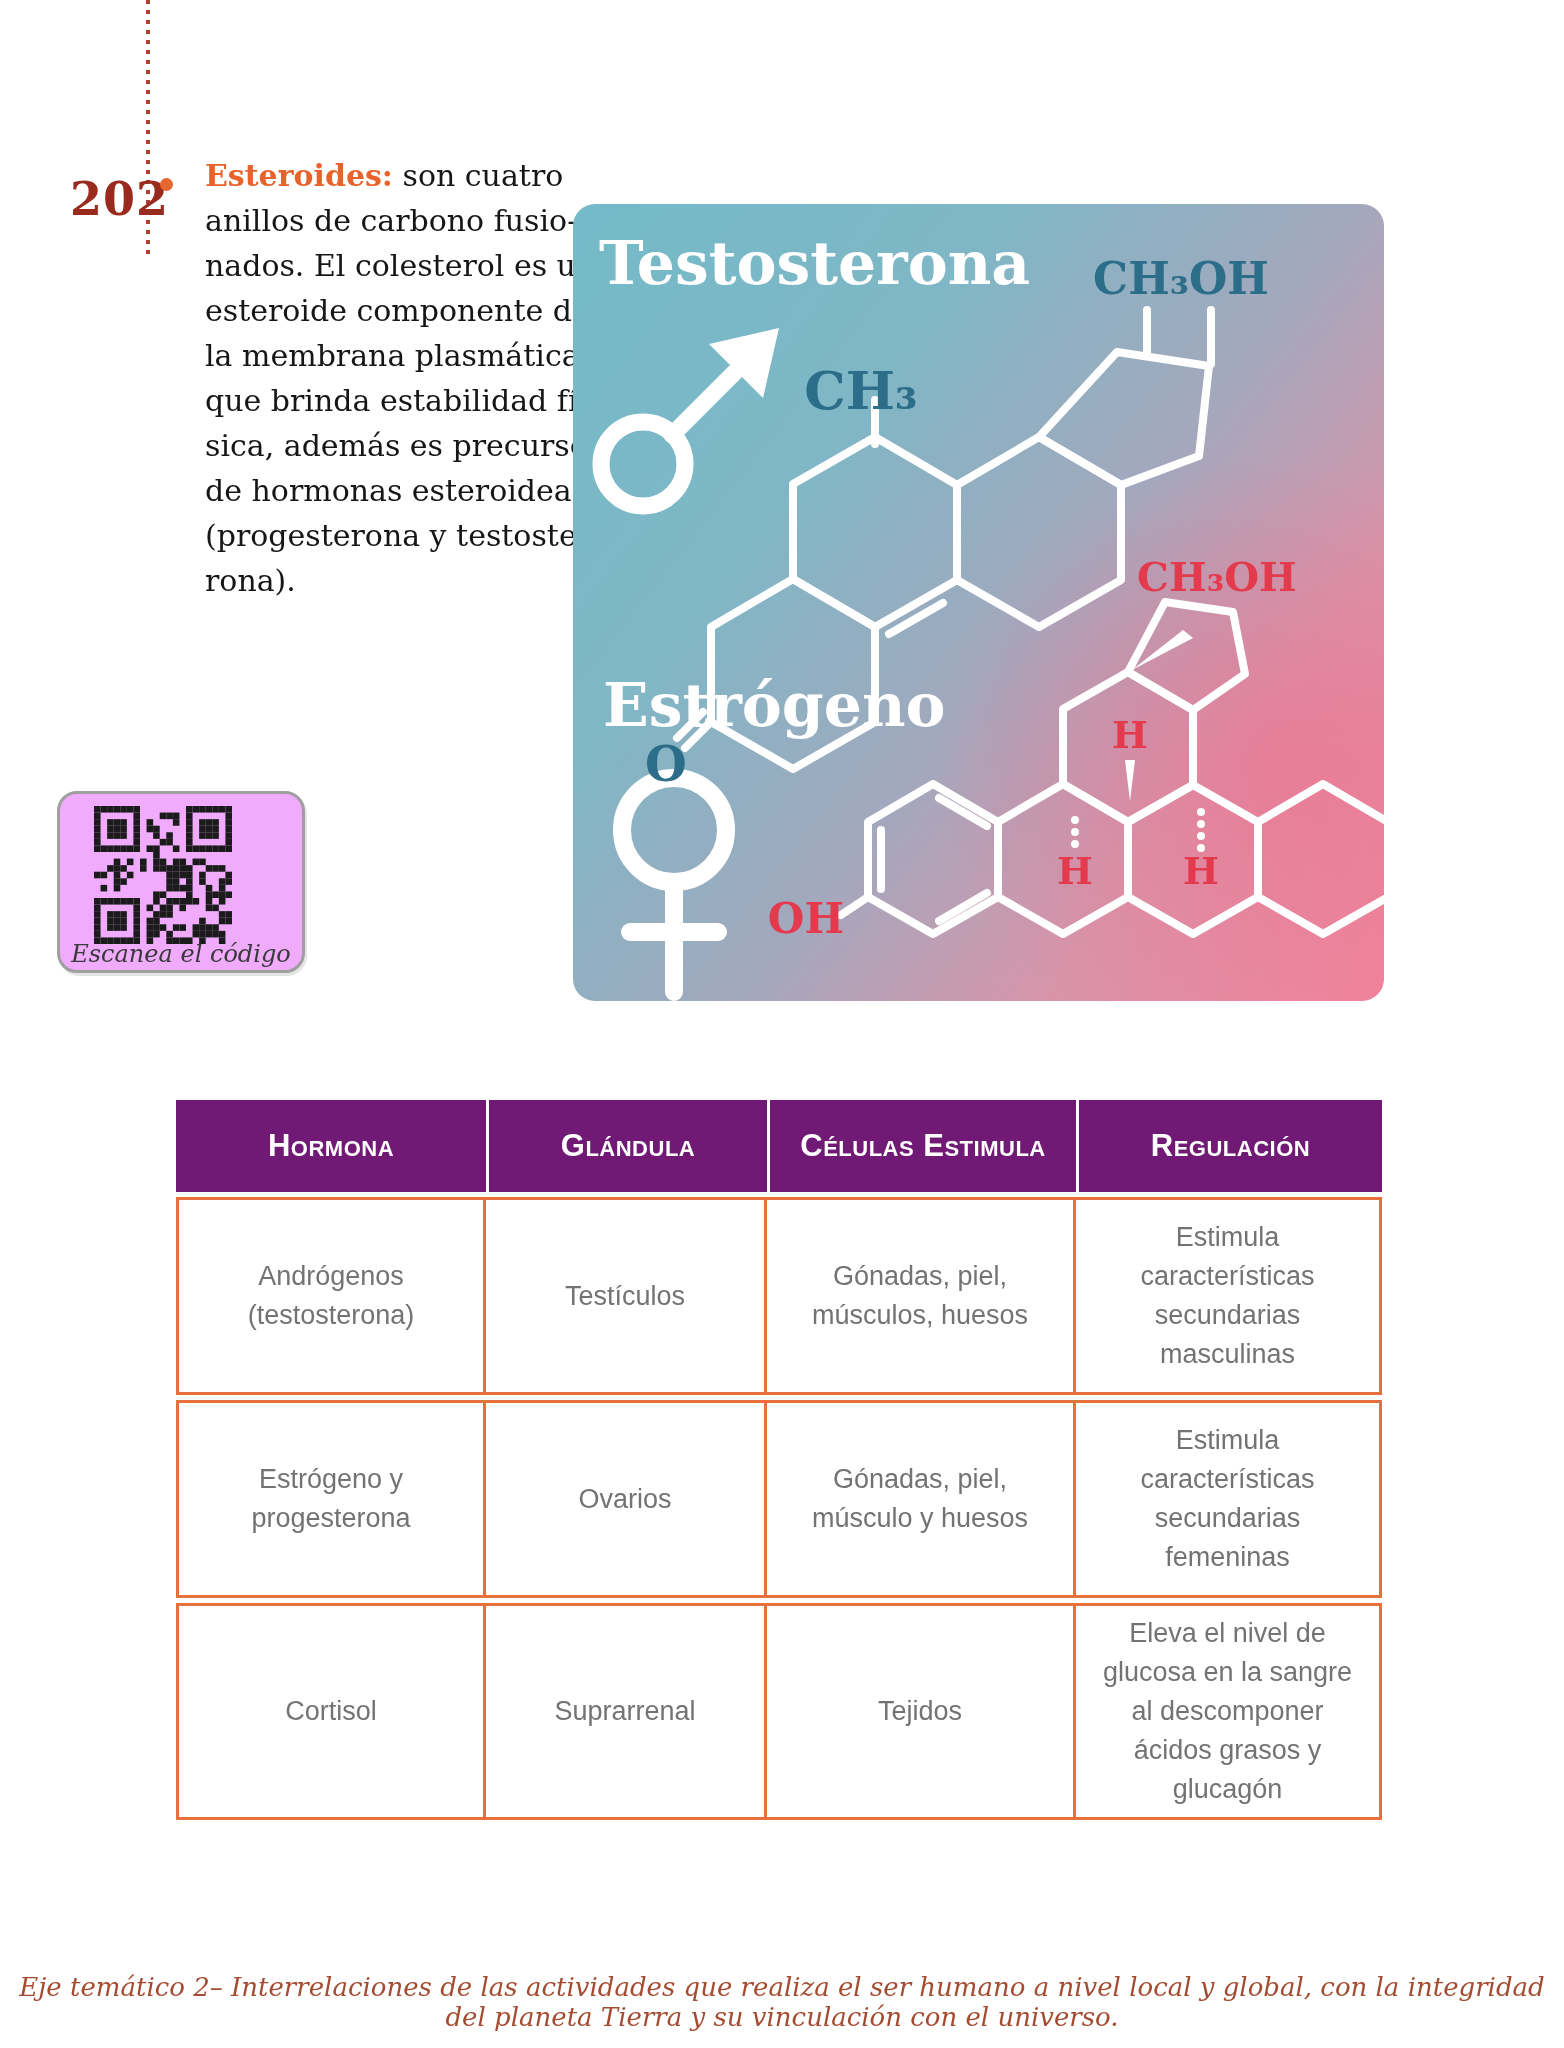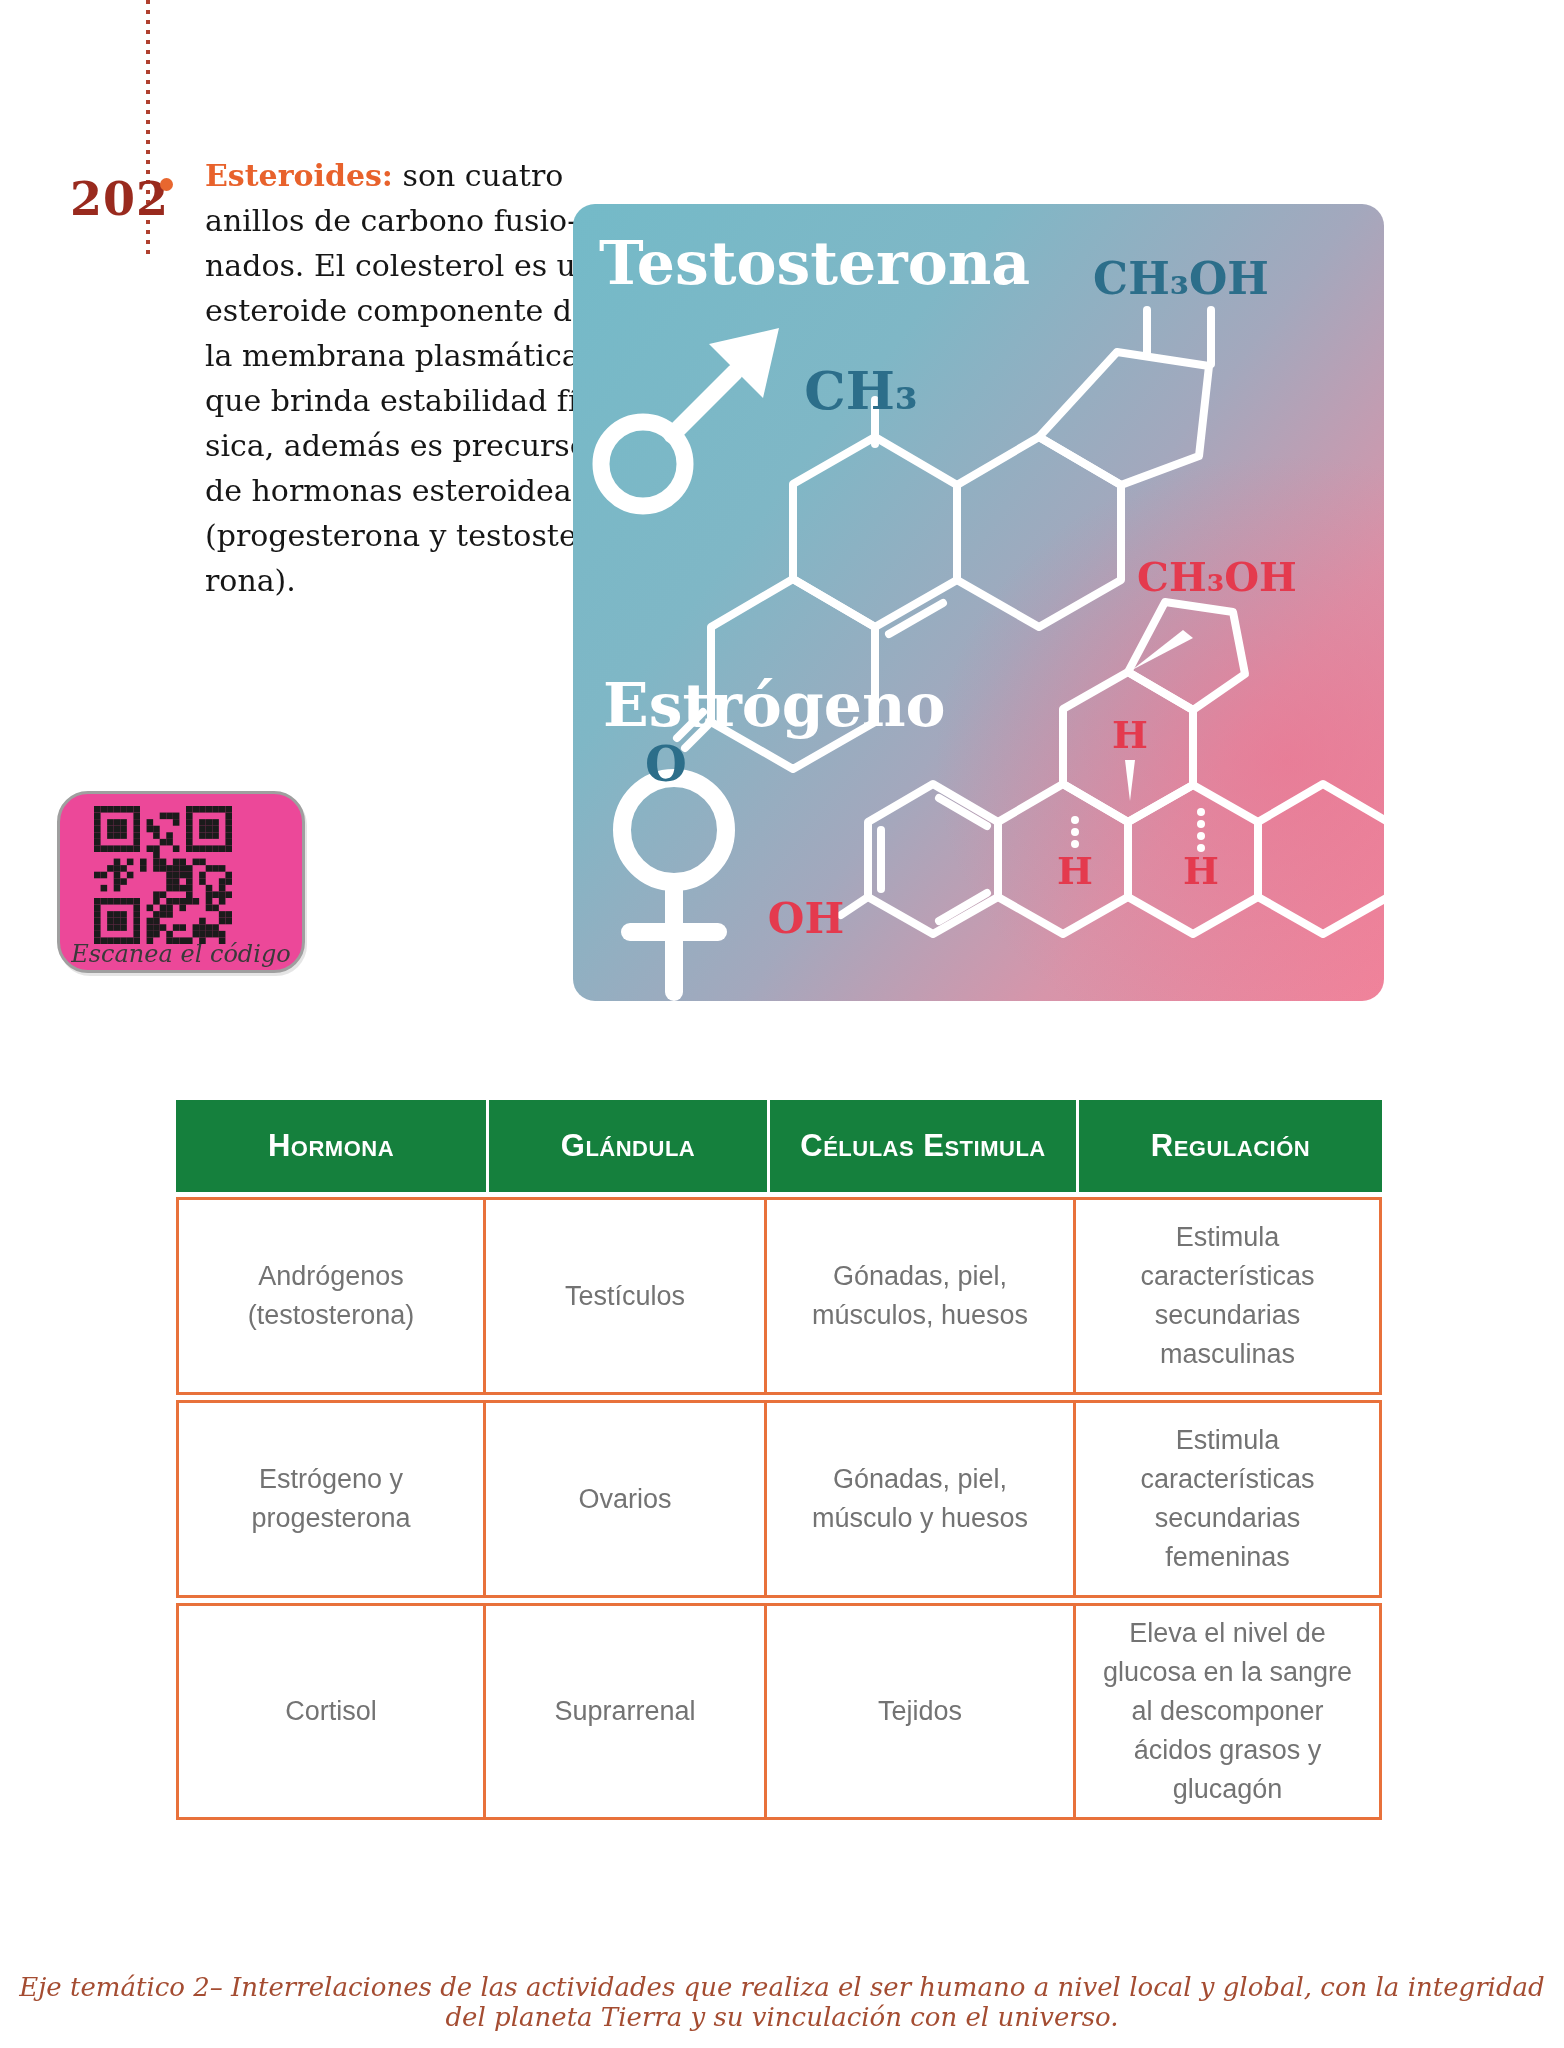--- a/index.html
+++ b/index.html
@@ -24,29 +24,29 @@
       radial-gradient(ellipse 62% 55% at 88% 70%, rgba(244,105,136,0.50), rgba(244,105,136,0) 70%),
       linear-gradient(128deg,#74bac8 0%, #7fb7c6 30%, #a3a8bd 55%, #d795aa 76%, #f0859c 100%); }
   .panel svg.mol { position:absolute; inset:0; }
   .plabel { position:absolute; transform:translate(-50%,-50%); font-weight:bold; white-space:nowrap; }
   .ptitle { position:absolute; color:#ffffff; font-weight:bold; font-size:60px; }
   .teal { color:#2c6e8a; }
   .redl { color:#e43a4e; }
 
   
   .qr-frame { position:absolute; left:57px; top:791px; width:248px; height:182px;
-              border:3px solid #9f9f9f; border-radius:31px; background:#ec4899;
+              border:3px solid #9f9f9f; border-radius:20px; background:#f0abfc;
               box-shadow:2px 3px 0 rgba(0,0,0,0.10); }
   .qr-frame svg { position:absolute; left:34px; top:12px; }
   .qr-caption { position:absolute; left:0; right:0; top:146px; text-align:center;
                 font-style:italic; font-size:24px; color:#3a3a3a; }
 
   
   .htable { position:absolute; left:176px; top:1100px; width:1206px; font-family:"Liberation Sans", sans-serif; }
-  .thead { display:flex; height:92px; background:#15803d; }
+  .thead { display:flex; height:92px; background:#701a75; }
   .th { display:flex; align-items:center; justify-content:center; text-align:center;
         color:#ffffff; font-variant:small-caps; font-weight:bold; font-size:31px; letter-spacing:0.5px;
         border-left:3px solid #ffffff; line-height:36px; padding:0 30px; }
   .th:first-child { border-left:none; }
   .c1{width:310px;} .c2{width:281px;} .c3{width:309px;} .c4{width:306px;}
   .trow { display:flex; margin-top:5px; }
   .td { min-height:198px; display:flex; align-items:center; justify-content:center; text-align:center;
         font-size:27px; line-height:39px; color:#737373; padding:8px 26px;
         border:3px solid #e8713b; border-left:none; background:#ffffff; }
   .td:first-child { border-left:3px solid #e8713b; }

